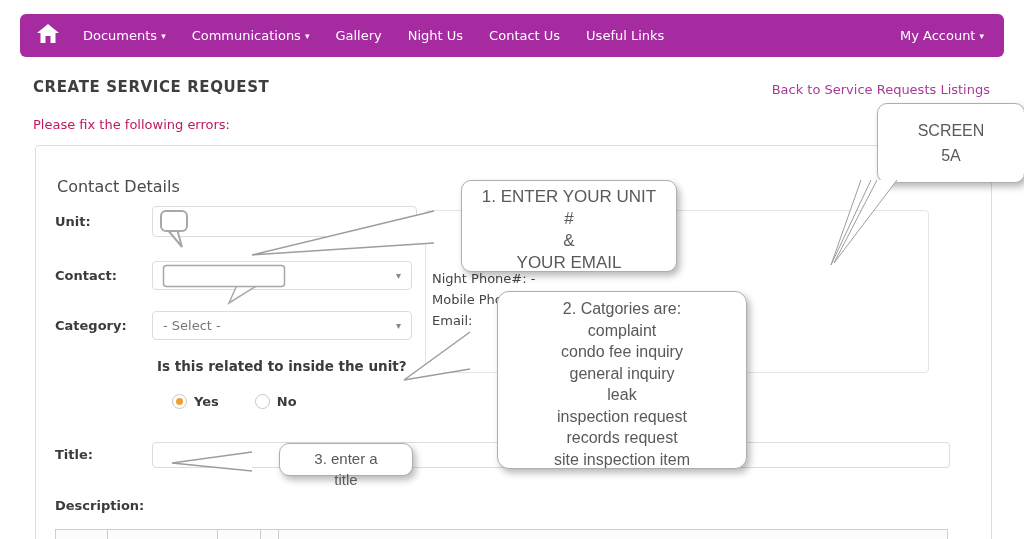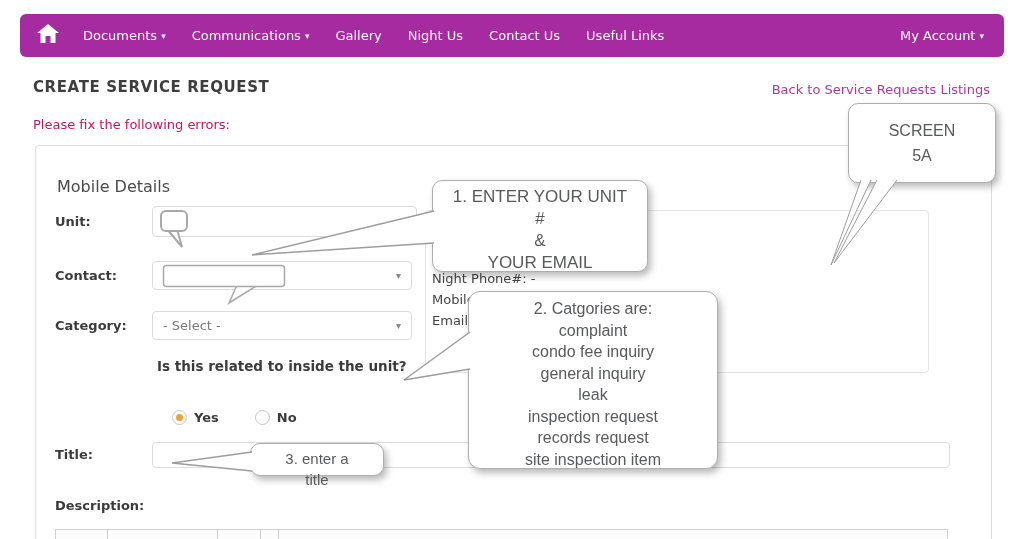--- a/index.html
+++ b/index.html
@@ -30,41 +30,41 @@
 
   .f-label{position:absolute;left:55px;font-size:13px;font-weight:bold;color:#3b3b3b;}
 
   .text-input{position:absolute;background:#fff;border:1px solid #dcdcdc;border-radius:4px;box-sizing:border-box;}
   .select{position:absolute;background:#fff;border:1px solid #dcdcdc;border-radius:4px;box-sizing:border-box;
           display:flex;align-items:center;cursor:pointer;}
   .select .sel-text{font-size:13px;color:#777;padding-left:10px;flex:1;}
   .select .sel-arrow{font-size:10px;color:#888;padding-right:10px;}
 
   .question{position:absolute;left:157px;top:358px;font-size:13.5px;font-weight:bold;color:#3b3b3b;}
-  .radio-row{position:absolute;left:172px;top:410px;display:flex;align-items:flex-start;}
+  .radio-row{position:absolute;left:172px;top:394px;display:flex;align-items:flex-start;}
   .radio{width:15px;height:15px;border:1px solid #c6c6c6;border-radius:50%;background:#fff;
          box-sizing:border-box;display:flex;align-items:center;justify-content:center;cursor:pointer;}
   .radio .dot{width:7px;height:7px;border-radius:50%;background:#ef9f34;}
   .radio-label{font-size:13px;font-weight:bold;color:#3b3b3b;margin:0 0 0 7px;}
   .radio-gap{width:36px;}
 
   
   .contact-panel{position:absolute;left:425px;top:210px;width:502px;height:161px;
                  border:1px solid #e4e4e4;border-radius:4px;background:#fff;}
   .cp-line{position:absolute;left:432px;font-size:13px;color:#444;font-family:"DejaVu Sans",sans-serif;}
 
   
   .editor-strip{position:absolute;left:55px;top:529px;width:893px;height:12px;
                 background:#fcfcfc;border:1px solid #cfcfcf;border-bottom:none;box-sizing:border-box;}
   .editor-div{position:absolute;top:530px;width:1px;height:9px;background:#ccc;}
 
   
   .callout{position:absolute;background:#fff;border:1px solid #aeaeae;border-radius:10px;
            box-shadow:3px 4px 7px rgba(0,0,0,.28);z-index:40;text-align:center;
-           color:#58595b;font-family:"Liberation Sans",sans-serif;}
+           color:#58595b;font-family:"Liberation Sans",sans-serif;margin-left:29px;}
   .co-screen{left:848px;top:103px;width:148px;height:80px;font-size:16px;line-height:25px;padding-top:14px;box-sizing:border-box;}
   .co-1{left:432px;top:180px;width:216px;height:92px;font-size:17px;line-height:22px;padding-top:5px;box-sizing:border-box;}
   .co-2{left:468px;top:291px;width:250px;height:178px;font-size:16px;line-height:21.5px;padding-top:6px;box-sizing:border-box;border-radius:12px;}
   .co-3{left:250px;top:443px;width:134px;height:33px;font-size:15px;line-height:21px;padding-top:4px;box-sizing:border-box;}
 
   .tails{position:absolute;left:0;top:0;width:1024px;height:539px;z-index:50;pointer-events:none;}
 </style>
 </head>
 <body>
 
@@ -88,21 +88,21 @@
     </div>
     <div class="nav-spacer"></div>
     <span class="nav-account"><span>My Account</span><span class="caret">▾</span></span>
   </div>
 
   <div class="page-title">CREATE SERVICE REQUEST</div>
   <a class="back-link">Back to Service Requests Listings</a>
   <div class="error-text">Please fix the following errors:</div>
 
   <div class="outer-panel"></div>
-  <div class="section-title">Mobile Details</div>
+  <div class="section-title">Contact Details</div>
 
   <div class="f-label" style="top:214px;">Unit:</div>
   <div class="text-input" style="left:152px;top:206px;width:265px;height:31px;"></div>
 
   <div class="f-label" style="top:268px;">Contact:</div>
   <div class="select" style="left:152px;top:261px;width:260px;height:29px;">
     <span class="sel-text"></span>
     <span class="sel-arrow">▾</span>
   </div>
 

